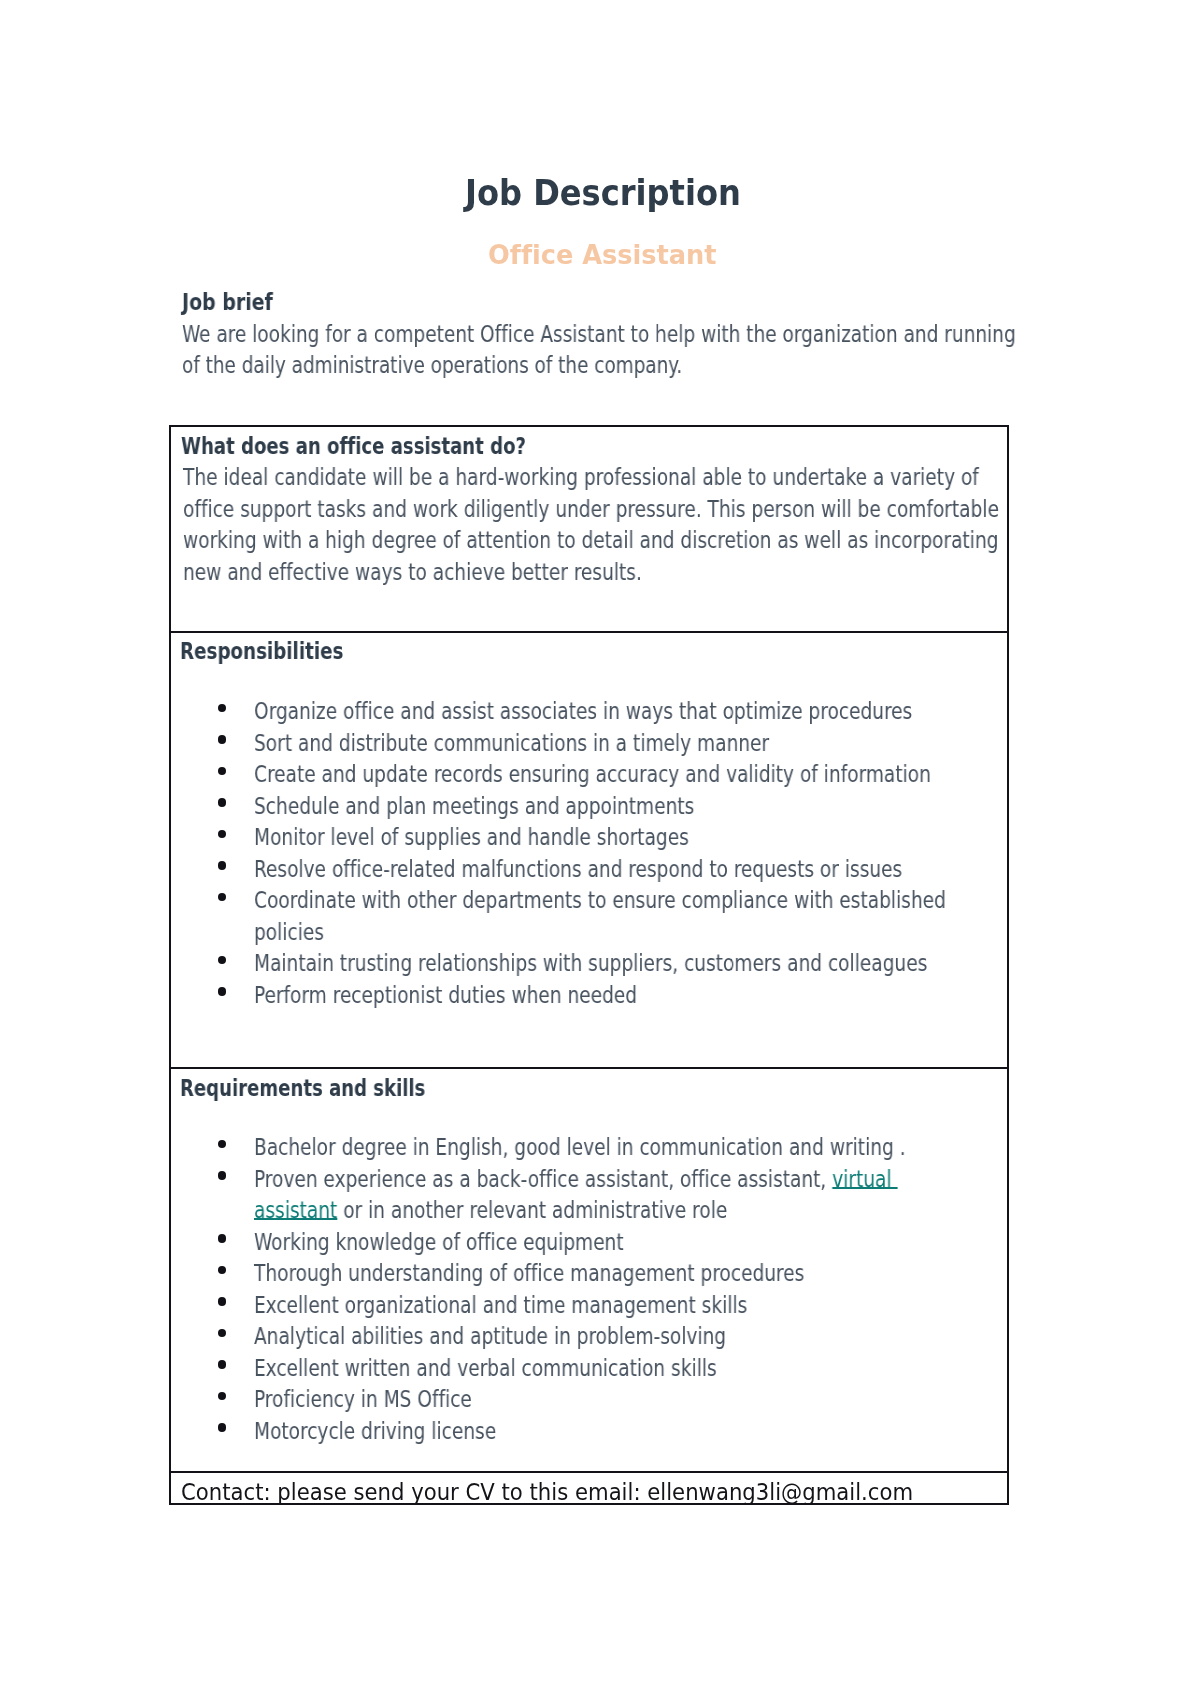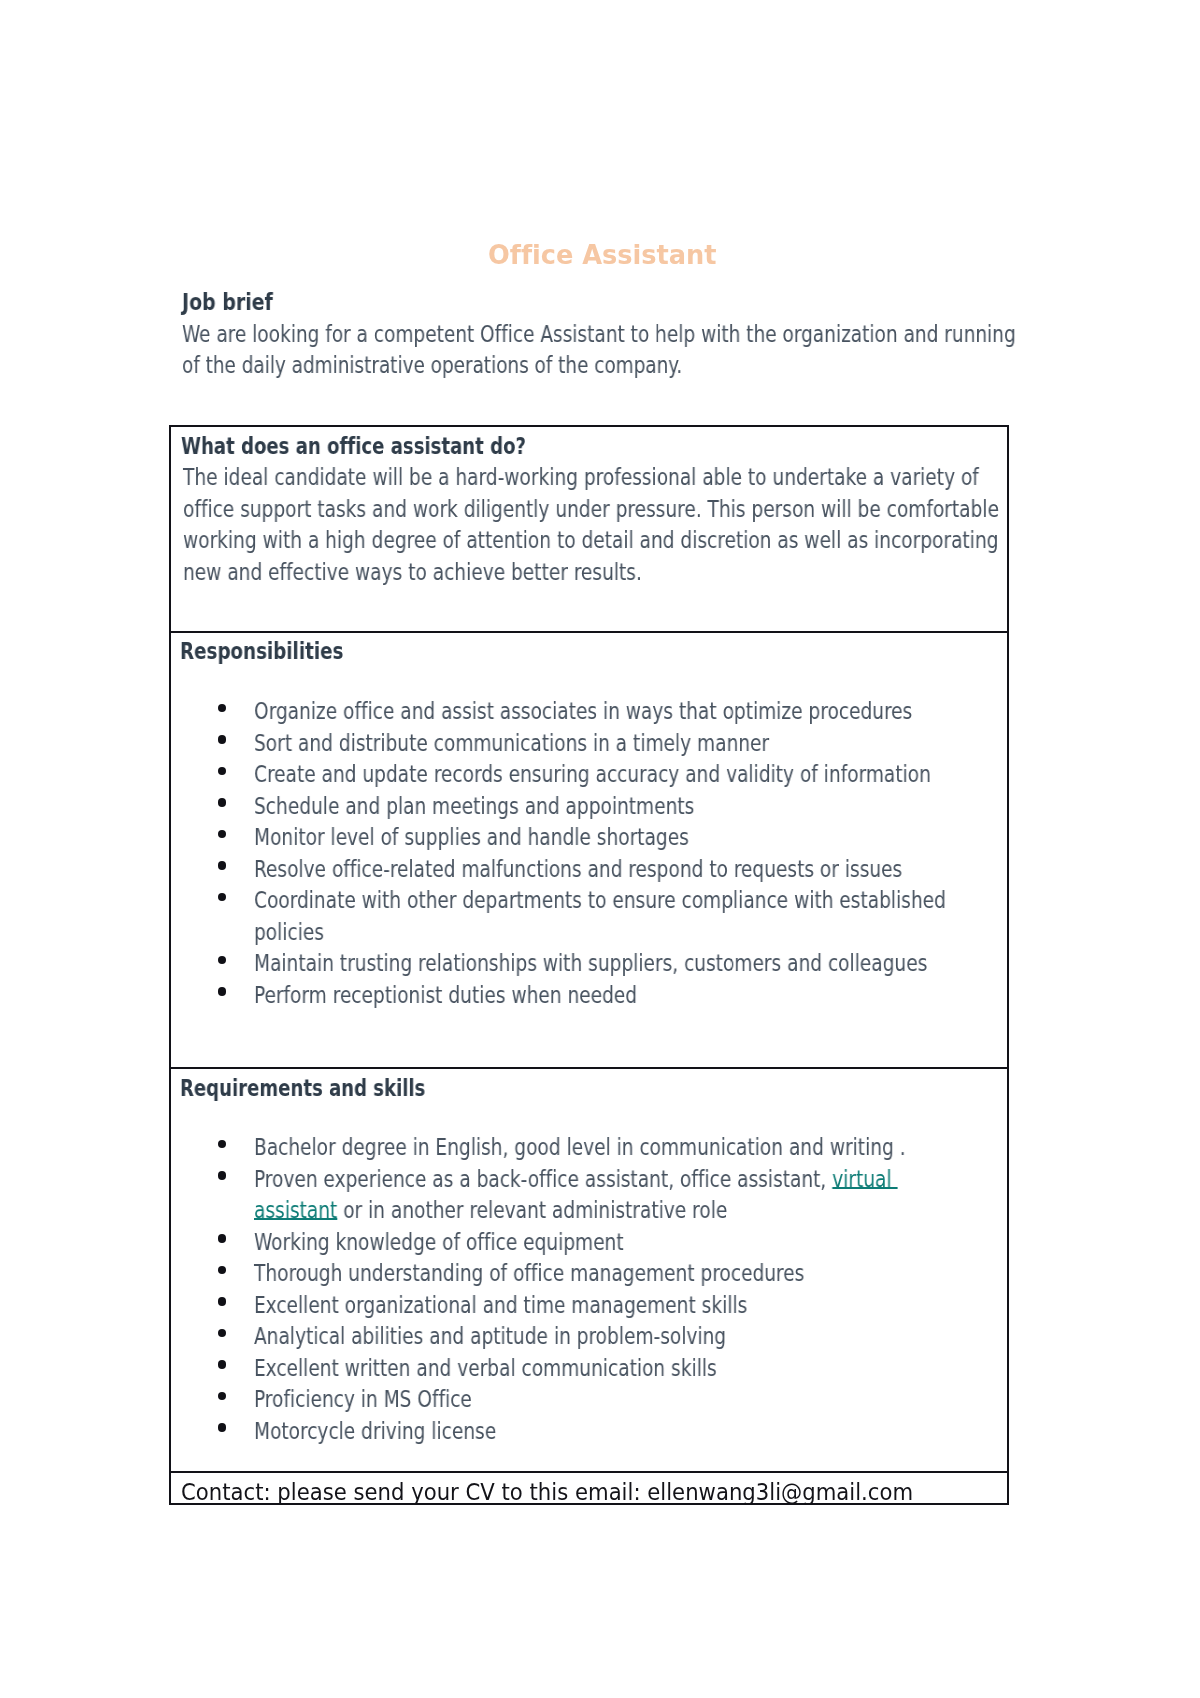--- a/index.html
+++ b/index.html
@@ -20,20 +20,21 @@
   .contact  { font-size:23.3px; color:#131318; }
   .frame   { position:absolute; box-sizing:border-box; border:2.4px solid #121218; }
   .divider { position:absolute; height:0; border-top:2.4px solid #121218; }
   .bullet  { position:absolute; border-radius:50%; background:#101016; width:8.3px; height:8.3px; }
   .vlink { color:#0d7c76; text-decoration:underline; text-underline-offset:-0.2px; text-decoration-thickness:1.6px; white-space:pre; }
 </style>
 </head>
 <body>
 
 <div class="page">
+  <div class="ln title" style="left:465.2px;top:175.1px;transform:translateZ(0)">Job Description</div>
   <div class="ln subtitle" style="left:487.5px;top:241.4px;transform:scaleX(1.039) translateZ(0)">Office Assistant</div>
   <div class="ln head" style="left:181.6px;top:291.1px;transform:scaleX(0.954) translateZ(0);">Job brief</div>
   <div class="ln body" style="left:182.0px;top:322.6px;transform:scaleX(0.932) translateZ(0);">We are looking for a competent Office Assistant to help with the organization and running</div>
   <div class="ln body" style="left:182.0px;top:354.1px;transform:scaleX(0.927) translateZ(0);">of the daily administrative operations of the company.</div>
   <div class="frame" style="left:169px;top:424.6px;width:840px;height:1080.2px"></div>
   <div class="divider" style="left:169px;top:631.2px;width:840px"></div>
   <div class="divider" style="left:169px;top:1066.8px;width:840px"></div>
   <div class="divider" style="left:169px;top:1470.6px;width:840px"></div>
   <div class="ln head" style="left:181.0px;top:434.9px;transform:scaleX(0.91) translateZ(0);">What does an office assistant do?</div>
   <div class="ln body" style="left:182.5px;top:466.4px;transform:scaleX(0.9345) translateZ(0);">The ideal candidate will be a hard-working professional able to undertake a variety of</div>

